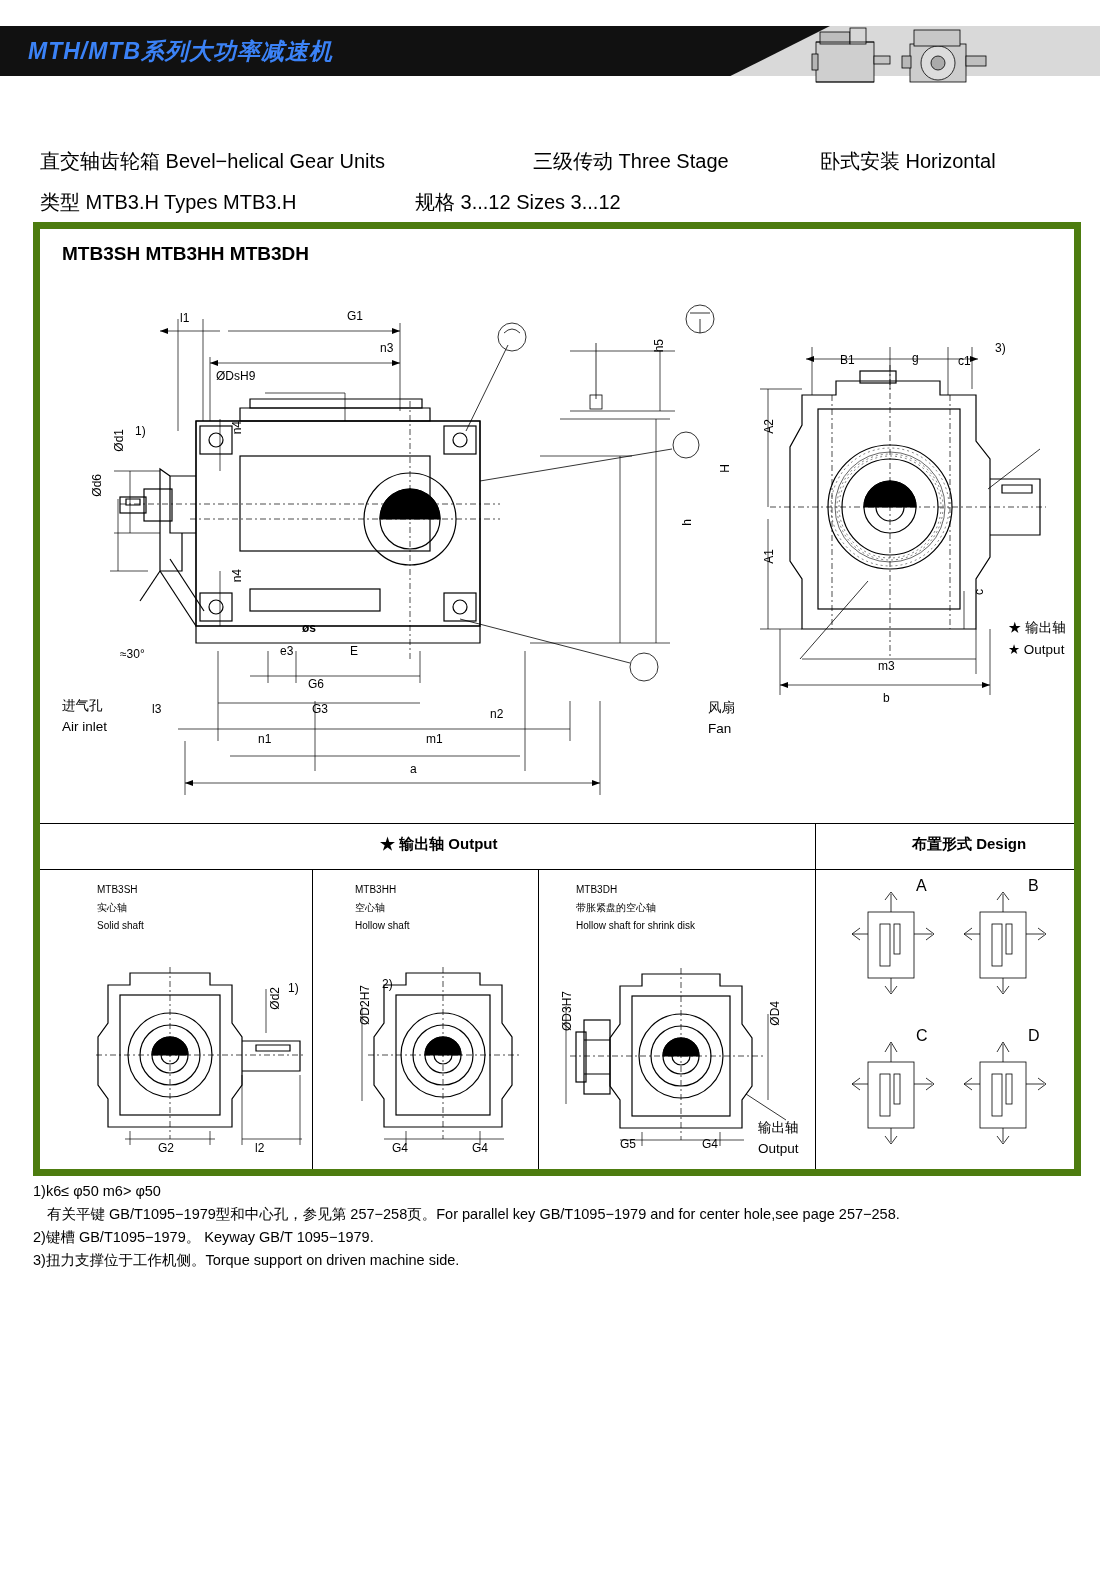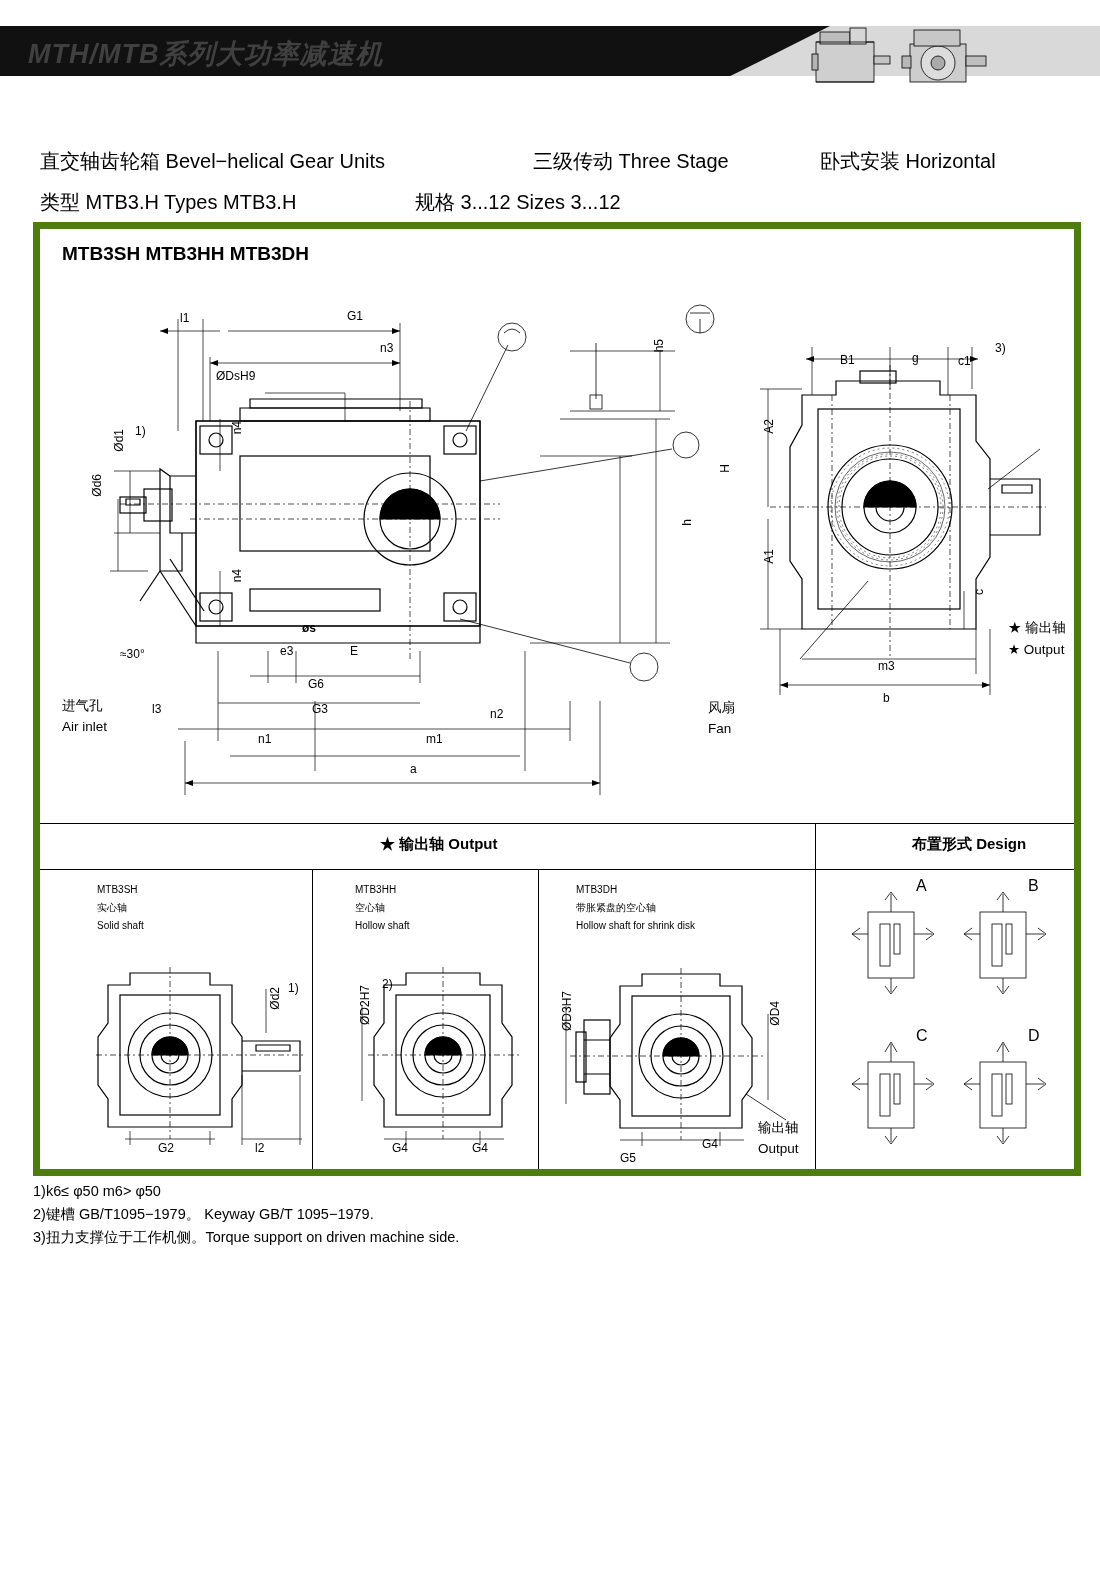--- a/index.html
+++ b/index.html
@@ -4,21 +4,21 @@
 <style>
   html,body{margin:0;padding:0;background:#fff;}
   body{width:1100px;height:1583px;position:relative;font-family:"Liberation Sans",sans-serif;color:#000;}
 
   
   .hdr{position:absolute;left:0;top:0;width:1100px;height:100px;}
   .hdr-black{position:absolute;left:0;top:26px;width:830px;height:50px;background:#111;
              -webkit-clip-path:polygon(0 0,100% 0,88% 100%,0 100%);clip-path:polygon(0 0,100% 0,88% 100%,0 100%);}
   .hdr-grey{position:absolute;left:700px;top:26px;width:400px;height:50px;background:#d9d9d9;
             -webkit-clip-path:polygon(6% 0,100% 0,100% 100%,0 100%);clip-path:polygon(6% 0,100% 0,100% 100%,0 100%);}
-  .hdr-title{position:absolute;left:28px;top:36px;color:#404040;font-size:27px;font-weight:bold;font-style:italic;
+  .hdr-title{position:absolute;left:28px;top:36px;color:#3b82f6;font-size:23px;font-weight:bold;font-style:italic;
              letter-spacing:1px;white-space:nowrap;}
   .hdr-imgs{position:absolute;right:100px;top:20px;width:190px;height:80px;}
 
   
   .sub{position:absolute;font-size:20px;white-space:nowrap;}
   .s1{left:40px;top:148px;}
   .s2{left:533px;top:148px;}
   .s3{left:820px;top:148px;}
   .s4{left:40px;top:189px;}
   .s5{left:415px;top:189px;}
@@ -460,21 +460,21 @@
         <line x1="70" y1="196" x2="131" y2="196"></line>
         <line x1="131" y1="196" x2="194" y2="196"></line>
       </g>
       <g class="thin">
           <line x1="196" y1="150" x2="236" y2="176"></line>
         </g>
     </svg>
   </div>
   <div class="lbl vert" style="left:520px;top:762px;">ØD3H7</div>
   <div class="lbl vert" style="left:728px;top:772px;">ØD4</div>
-  <div class="lbl" style="left:580px;top:908px;margin-top:14px;">G5</div>
+  <div class="lbl" style="left:580px;top:908px;">G5</div>
   <div class="lbl" style="left:662px;top:908px;">G4</div>
   <div class="lbl lbl14" style="left:718px;top:890px;">输出轴</div>
   <div class="lbl lbl14" style="left:718px;top:912px;">Output</div>
 
   <div style="position:absolute;left:790px;top:645px;width:240px;height:290px;">
     <svg width="240" height="290" viewBox="0 0 240 290">
       <g class="thin">
 
         <rect x="38" y="38" width="46" height="66"></rect>
         <rect x="50" y="50" width="10" height="42"></rect>
@@ -511,15 +511,16 @@
     </svg>
   </div>
   <div class="lbl" style="left:876px;top:648px;font-size:16px;">A</div>
   <div class="lbl" style="left:988px;top:648px;font-size:16px;">B</div>
   <div class="lbl" style="left:876px;top:798px;font-size:16px;">C</div>
   <div class="lbl" style="left:988px;top:798px;font-size:16px;">D</div>
 </div>
 
 <div class="notes">
   <div>1)k6≤ φ50   m6&gt; φ50</div>
+  <div class="ind">有关平键 GB/T1095−1979型和中心孔，参见第 257−258页。For parallel key GB/T1095−1979 and for center hole,see page 257−258.</div>
   <div>2)键槽 GB/T1095−1979。 Keyway GB/T 1095−1979.</div>
   <div>3)扭力支撑位于工作机侧。Torque support on driven machine side.</div>
 </div>
 
 </body></html>

